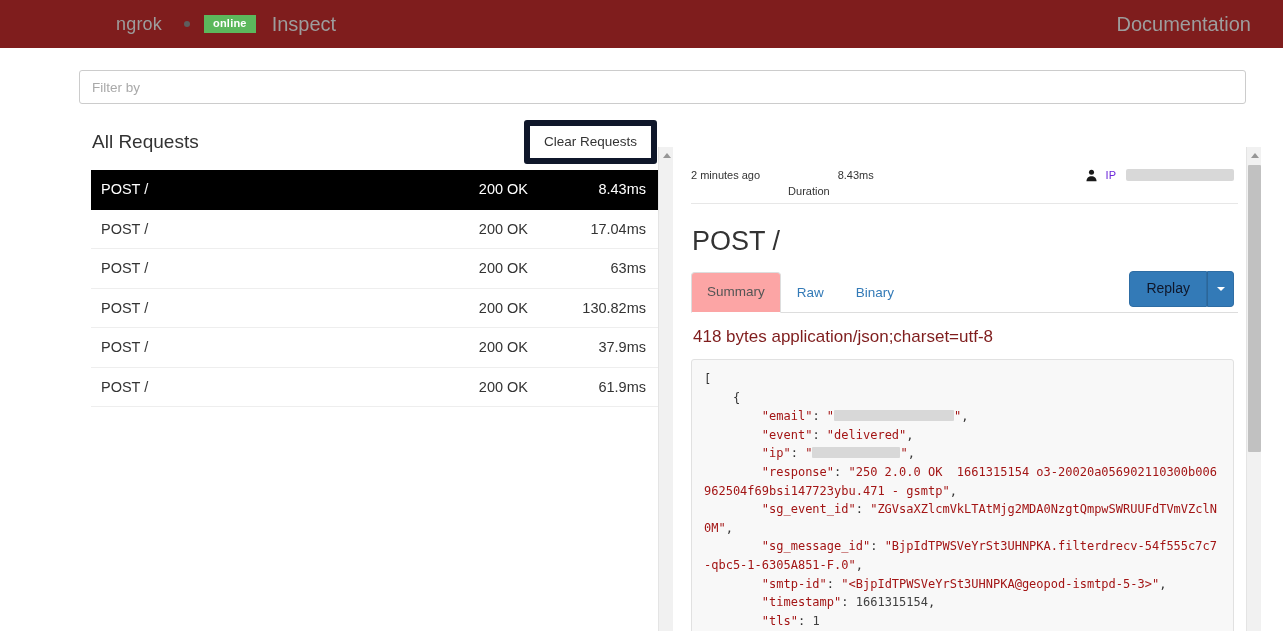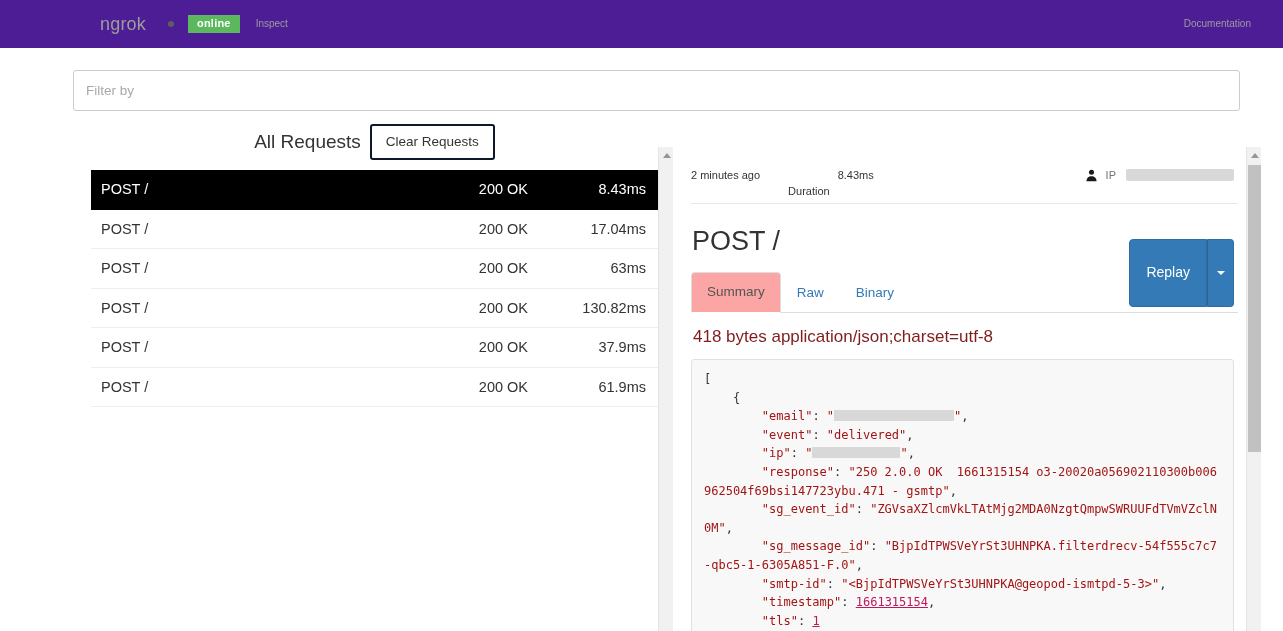--- a/index.html
+++ b/index.html
@@ -7,24 +7,24 @@
     margin: 0; padding: 0;
     width: 1283px; height: 631px;
     background: #ffffff;
     font-family: "Liberation Sans", sans-serif;
     overflow: hidden;
   }
 
   
   .navbar {
     height: 48px;
-    background: #4c1d95;
+    background: #7f1d1d;
     display: flex;
     align-items: center;
-    padding: 0 24px 0 0;
+    padding: 0 24px 0 16px;
     position: relative;
   }
   .nav-left { display: flex; align-items: center; height: 48px; padding-left: 100px; }
   .brand {
     color: #9d9d9d;
     font-size: 18px;
     letter-spacing: .2px;
     padding: 0 14px 0 0;
     text-decoration: none;
   }
@@ -37,42 +37,42 @@
     color: #ffffff;
     font-size: 11px;
     font-weight: bold;
     border-radius: 0;
     padding: 3px 9px 4px;
     line-height: 1;
     letter-spacing: .2px;
   }
   .nav-link {
     color: #9d9d9d;
-    font-size: 10px;
+    font-size: 20px;
     text-decoration: none;
     padding: 0 16px;
     line-height: 48px;
     display: inline-block;
   }
   .nav-link:first-of-type { margin-left: 16px; }
   .nav-right { margin-left: auto; }
   .nav-right .nav-link { padding: 0 8px; }
 
   
   .content {
     position: relative;
     width: 1283px;
     height: 583px;
     background: #fff;
   }
 
   .filter-wrap {
     position: absolute;
-    left: 73px; top: 22px;
-    width: 1167px; height: 41px;
+    left: 79px; top: 22px;
+    width: 1167px; height: 34px;
   }
   .filter-input {
     width: 100%; height: 100%;
     border: 1px solid #cccccc;
     border-radius: 3px;
     padding: 0 12px;
     font-size: 13.5px;
     font-family: "Liberation Sans", sans-serif;
     color: #555;
     outline: none;
@@ -83,34 +83,34 @@
   
   .left-panel {
     position: absolute;
     left: 91px; top: 66px;
     width: 567px; height: 517px;
     overflow: hidden;
   }
   .left-head {
     display: flex;
     align-items: center;
-    justify-content: center;
+    justify-content: space-between;
     height: 56px;
     padding: 0 1px 0 1px;
     gap: 9px;
   }
   .all-requests {
     font-size: 19px;
     color: #333333;
     font-weight: normal;
     margin: 0;
   }
   .clear-btn {
     background: #ffffff;
-    border: 2px solid #0f172a;
+    border: 6px solid #0f172a;
     border-radius: 3px;
     color: #333333;
     font-size: 13.5px;
     font-family: "Liberation Sans", sans-serif;
     padding: 9px 14px;
     cursor: pointer;
     line-height: 1.1;
   }
   .req-list { list-style: none; margin: 0; padding: 0; }
   .req-row {
@@ -172,21 +172,21 @@
     align-items: center;
     height: 57px;
     border-bottom: 1px solid #e7e7e7;
     font-size: 11px;
     color: #333333;
   }
   .meta-time { margin-right: 28px; }
   .meta-dur-label { margin-right: 8px; margin-top: 32px; }
   .meta-right { margin-left: auto; display: flex; align-items: center; padding-right: 4px; }
   .person-icon { width: 13px; height: 15px; margin-right: 8px; }
-  .ip-label { margin-right: 10px; color: #737373; }
+  .ip-label { margin-right: 10px; color: #6d28d9; }
   .redact {
     background: #d8d8d8;
     border-radius: 2px;
     display: inline-block;
   }
   .ip-redact { width: 108px; height: 12px; }
 
   .req-title {
     font-size: 27px;
     color: #333333;
@@ -222,24 +222,24 @@
     border-bottom: 1px solid #ffffff;
   }
   .replay-group {
     position: absolute;
     right: 4px; bottom: 6px;
     display: flex;
   }
   .replay-btn {
     background: #337ab7;
     border: 1px solid #2e6da4;
-    color: #ffffff;
+    color: #0f172a;
     font-size: 14px;
     font-family: "Liberation Sans", sans-serif;
-    padding: 23px 16px;
+    padding: 7px 16px;
     border-radius: 4px 0 0 4px;
     cursor: pointer;
     line-height: 1.4;
   }
   .replay-caret {
     background: #337ab7;
     border: 1px solid #2e6da4;
     border-left: 1px solid #2b6699;
     border-radius: 0 4px 4px 0;
     width: 27px;
@@ -271,21 +271,21 @@
     margin: 0;
     font-family: "DejaVu Sans Mono", "Liberation Mono", monospace;
     font-size: 12px;
     line-height: 18.6px;
     color: #333333;
     white-space: pre-wrap;
     word-break: break-all;
   }
   .k { color: #a31515; }
   .s { color: #a31515; }
-  .n { color: #be185d; text-decoration: underline; }
+  .n { color: #404040; }
   .p { color: #333333; }
   .redact-inline {
     display: inline-block;
     background: #d8d8d8;
     height: 11px;
     vertical-align: middle;
     border-radius: 1px;
     position: relative;
     top: -1px;
   }

